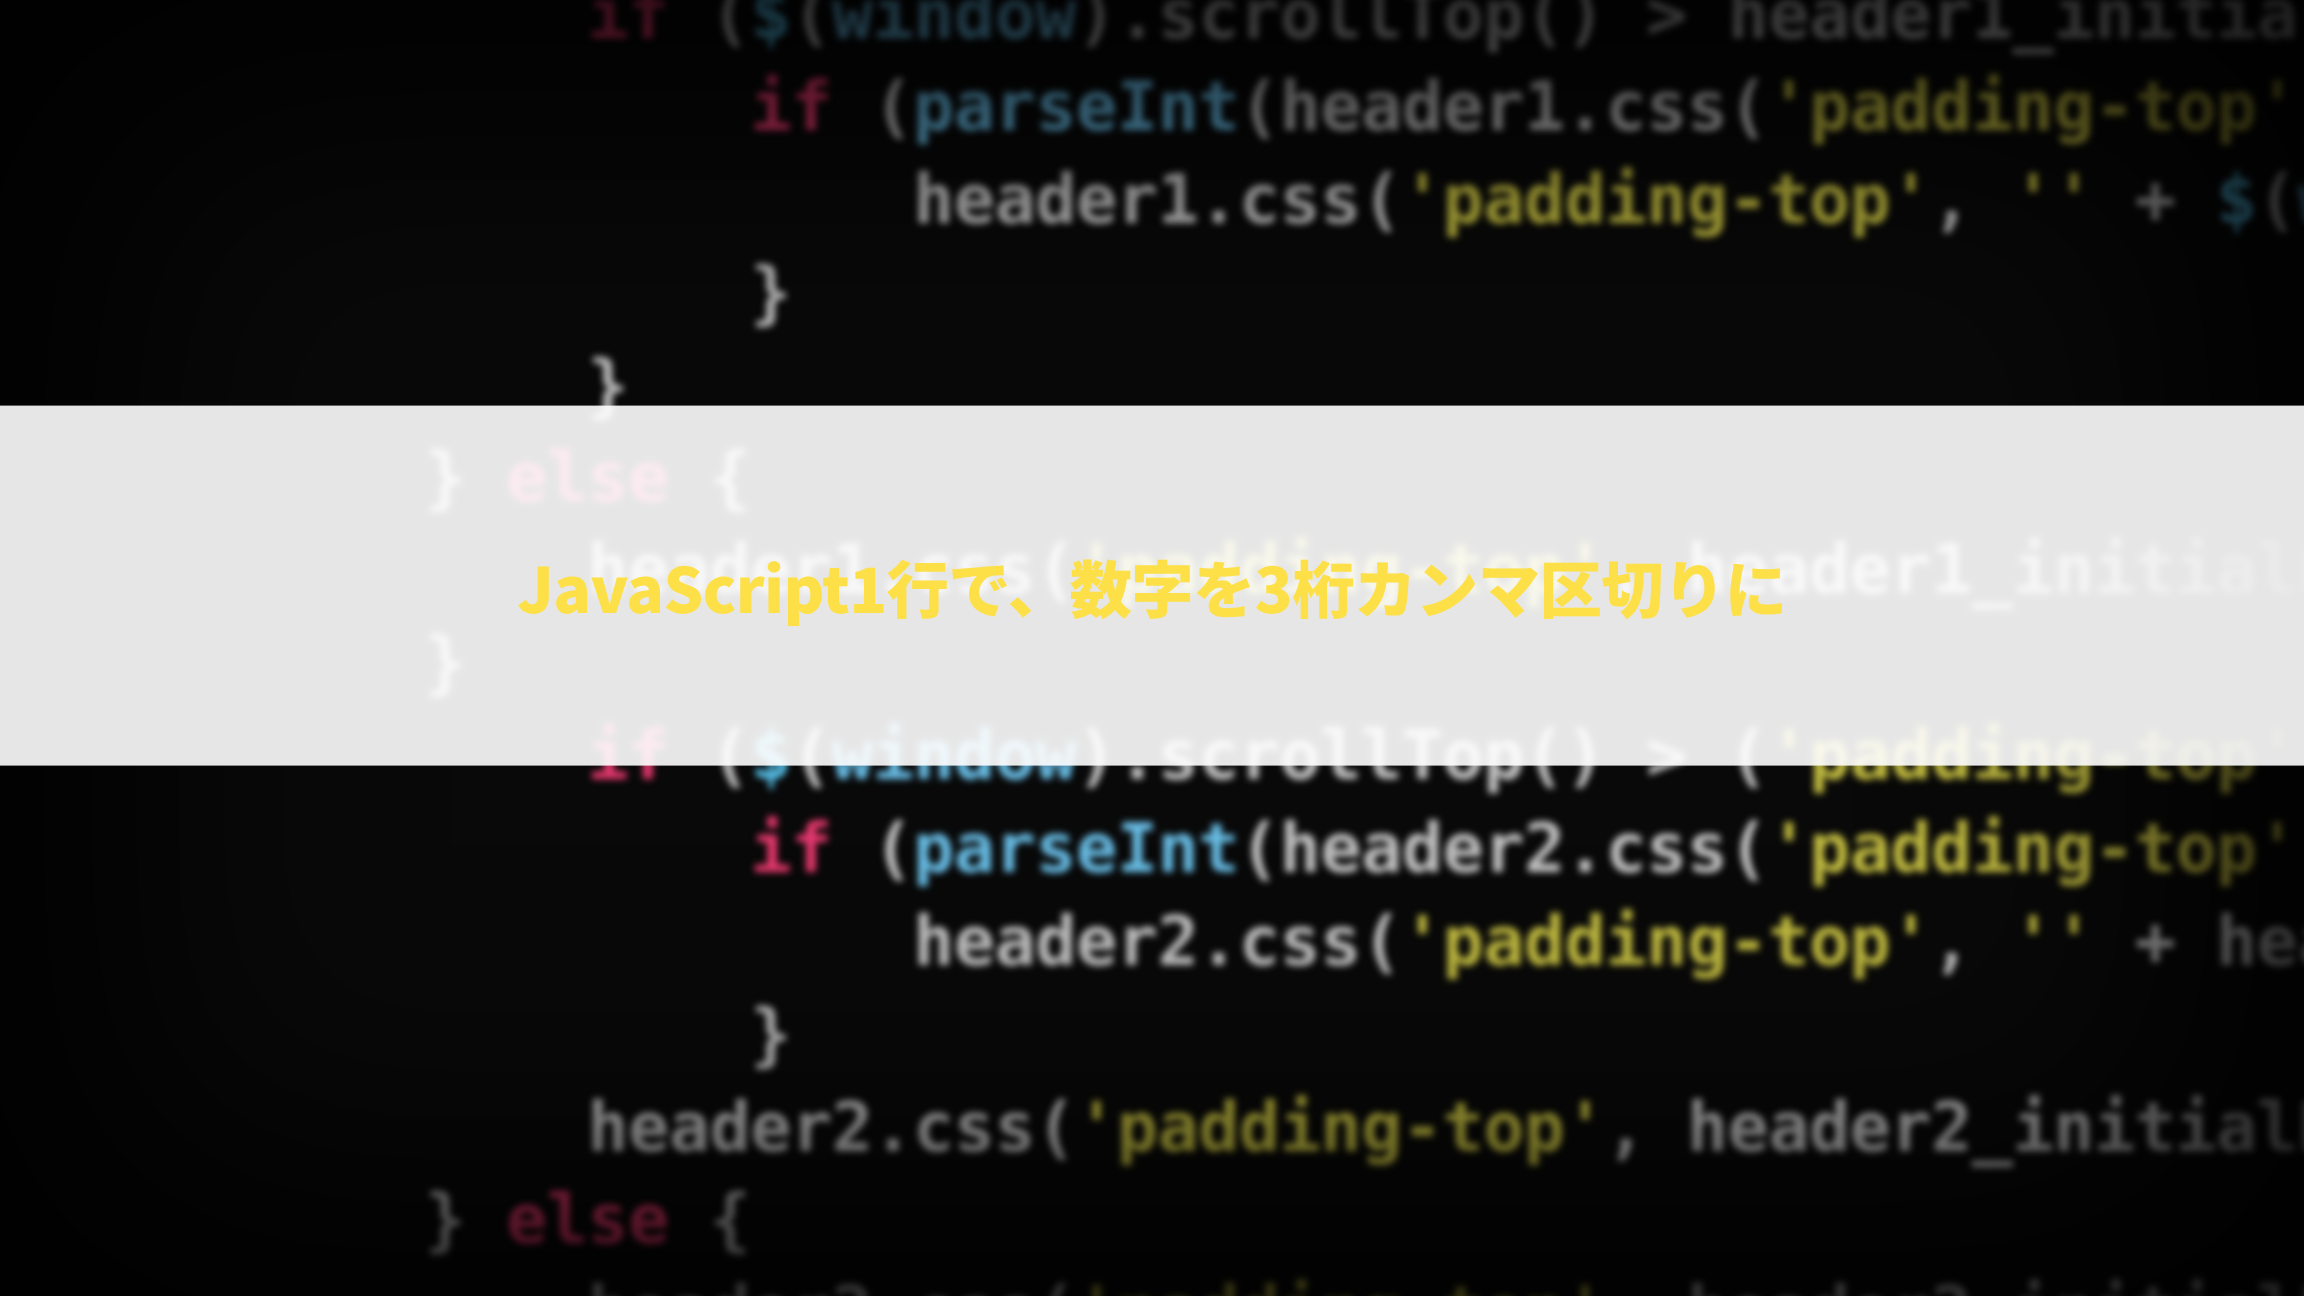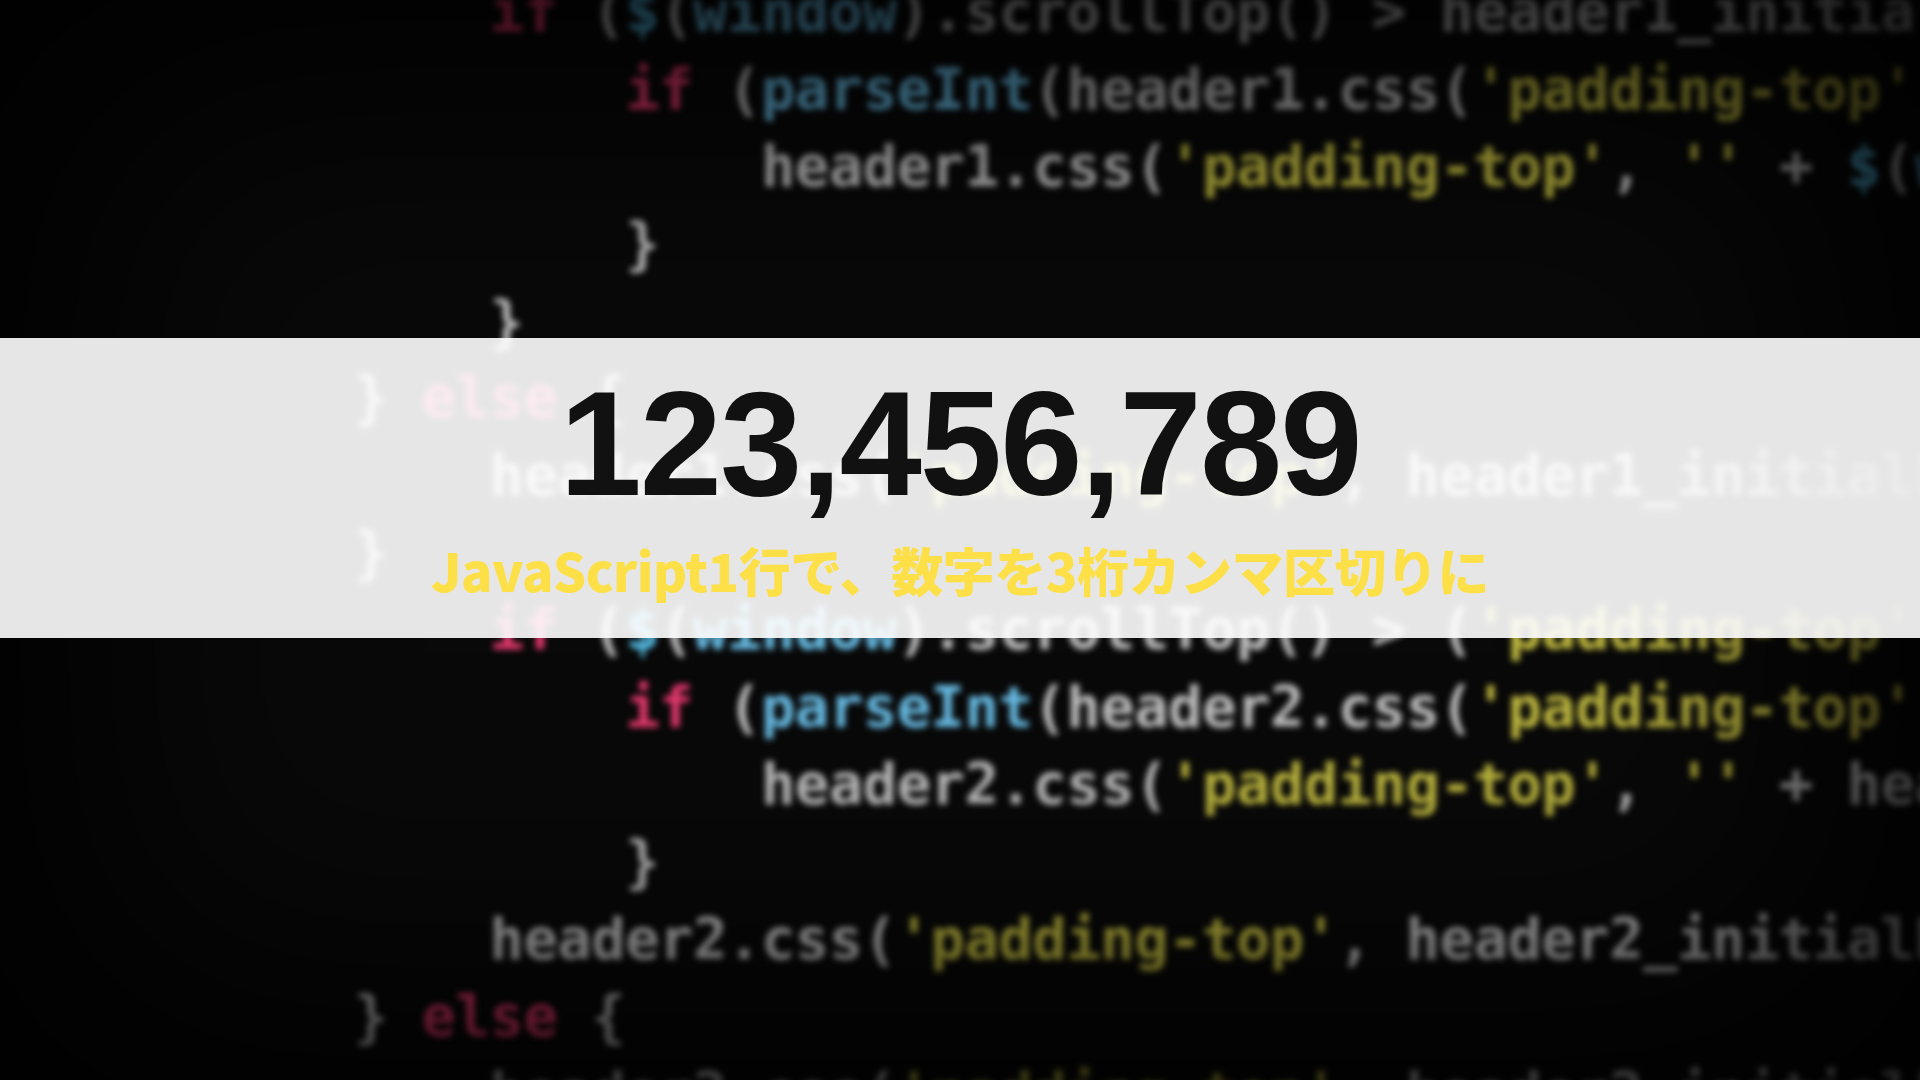--- a/index.html
+++ b/index.html
@@ -21,16 +21,15 @@
 </style>
 </head>
 <body>
 
 <div class="stage">
   <div class="codebg">
     <pre id="code-pre"><div>        <span class="kw">if</span><span class="pl"> (</span><span class="jq">$</span><span class="pl">(</span><span class="fn">window</span><span class="pl">).scrollTop() &gt; header1_initialDistance) {</span></div><div>            <span class="kw">if</span><span class="pl"> (</span><span class="fn">parseInt</span><span class="pl">(header1.css(</span><span class="str">'padding-top'</span><span class="pl">), </span></div><div>                <span class="pl">header1.css(</span><span class="str">'padding-top'</span><span class="pl">, </span><span class="str">''</span><span class="pl"> + </span><span class="jq">$</span><span class="pl">(</span><span class="fn">window</span></div><div>            <span class="pl">}</span></div><div>        <span class="pl">}</span></div><div>    <span class="pl">} </span><span class="kw">else</span><span class="pl"> {</span></div><div>        <span class="pl">header1.css(</span><span class="str">'padding-top'</span><span class="pl">, header1_initialPadding + </span></div><div>    <span class="pl">}</span></div><div>        <span class="kw">if</span><span class="pl"> (</span><span class="jq">$</span><span class="pl">(</span><span class="fn">window</span><span class="pl">).scrollTop() &gt; (</span><span class="str">'padding-top'</span><span class="pl">) + </span></div><div>            <span class="kw">if</span><span class="pl"> (</span><span class="fn">parseInt</span><span class="pl">(header2.css(</span><span class="str">'padding-top'</span><span class="pl">), </span></div><div>                <span class="pl">header2.css(</span><span class="str">'padding-top'</span><span class="pl">, </span><span class="str">''</span><span class="pl"> + header2_initialPadding + </span></div><div>            <span class="pl">}</span></div><div>        <span class="pl">header2.css(</span><span class="str">'padding-top'</span><span class="pl">, header2_initialDistance) {</span></div><div>    <span class="pl">} </span><span class="kw">else</span><span class="pl"> {</span></div><div>        <span class="pl">header2.css(</span><span class="str">'padding-top'</span><span class="pl">, header2_initialPadding + </span></div></pre>
   </div>
   <div class="vignette"></div>
   <div class="band">
-    <div class="big">123,456,789</div>
     <div class="sub">JavaScript1行で、数字を3桁カンマ区切りに</div>
   </div>
 </div>
 
 </body></html>

